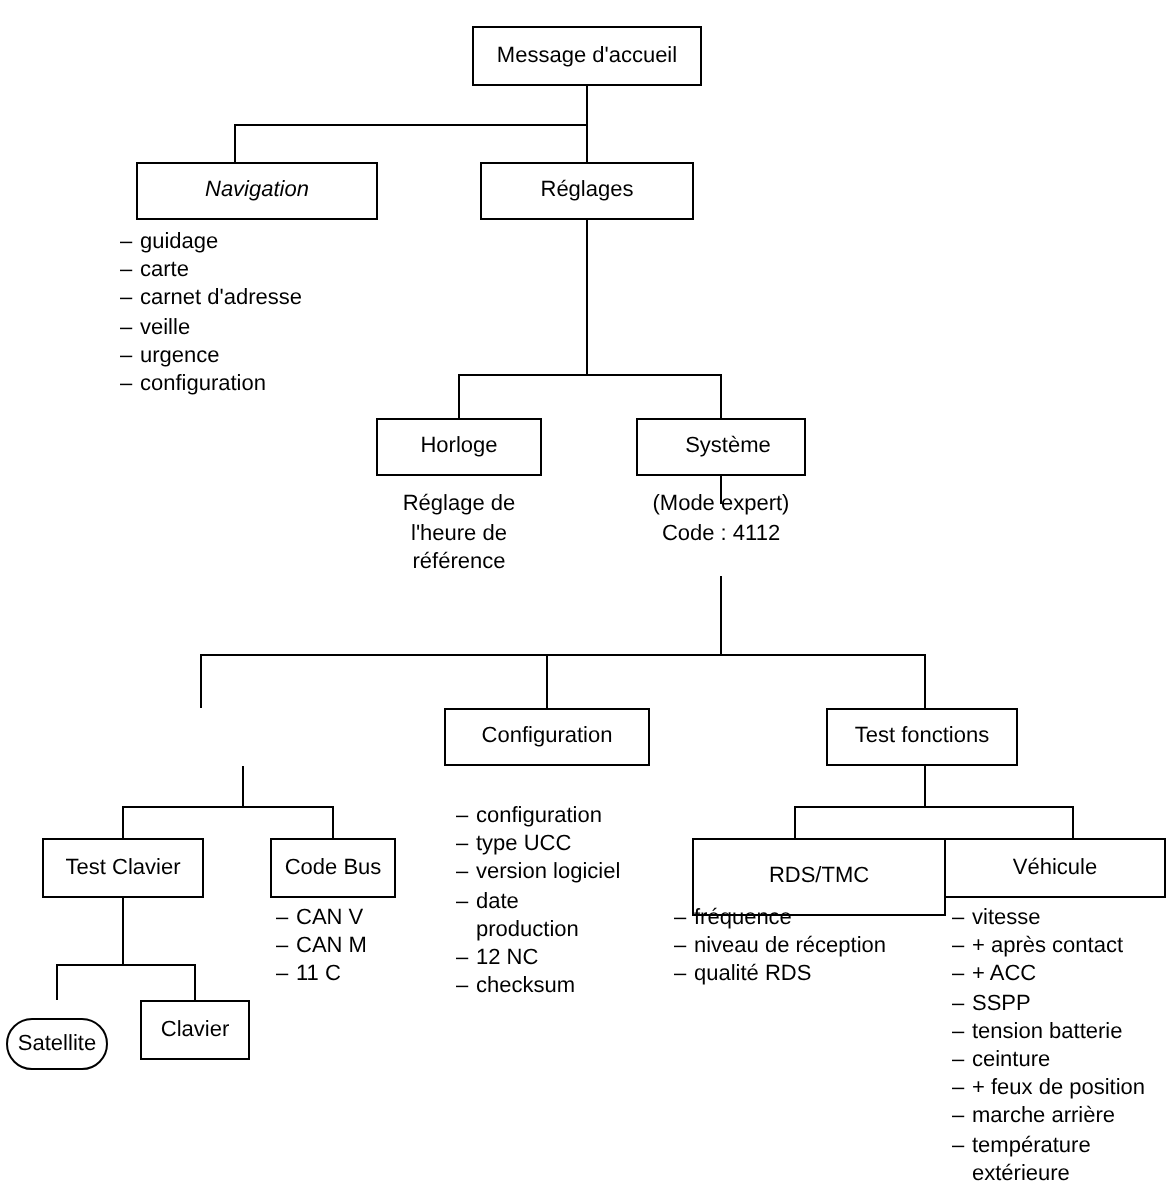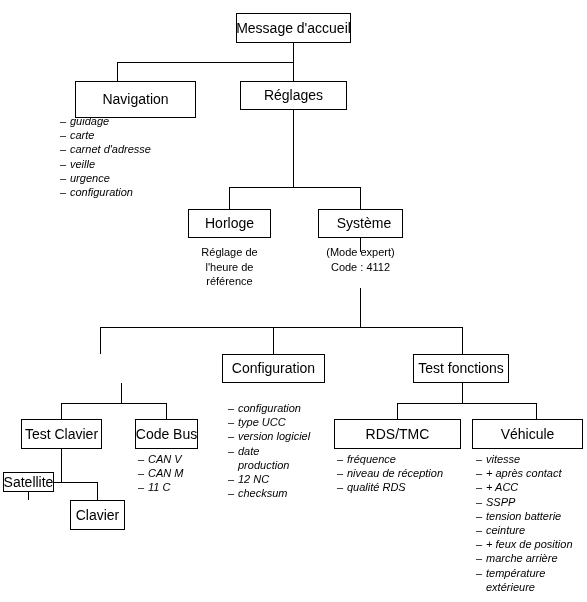--- a/index.html
+++ b/index.html
@@ -19,21 +19,21 @@
     overflow: hidden;
   }
   .node {
     position: absolute;
     box-sizing: border-box;
     border: 1px solid #000000;
     background: #ffffff;
     display: flex;
     align-items: center;
     justify-content: center;
-    font-size: 14px;
+    font-size: 11px;
     line-height: 13px;
     color: #000000;
     text-align: center;
     white-space: nowrap;
     z-index: 2;
   }
   .conn {
     position: absolute;
     background: #000000;
     z-index: 1;
@@ -43,21 +43,20 @@
   .bullets {
     position: absolute;
     font-size: 11px;
     line-height: 14.2px;
     color: #000000;
     z-index: 2;
   }
   .bullets .row {
     display: block;
     white-space: nowrap;
-    font-style: italic;
   }
   .bullets .row .dash {
     display: inline-block;
     width: 10px;
   }
   .bullets .row.cont {
     padding-left: 10px;
   }
   .note {
     position: absolute;
@@ -102,42 +101,42 @@
   <div class="conn v" style="left:28px; top:482px; height:18px;"></div>
   <div class="conn v" style="left:97px; top:482px; height:18px;"></div>
 
   <div class="conn v" style="left:462px; top:383px; height:20px;"></div>
   <div class="conn h" style="left:397px; top:403px; width:139px;"></div>
   <div class="conn v" style="left:397px; top:403px; height:16px;"></div>
   <div class="conn v" style="left:536px; top:403px; height:16px;"></div>
 
   <div class="node" style="left:236px; top:13px; width:115px; height:30px;">Message d'accueil</div>
 
-  <div class="node" style="left:75px; top:81px; width:121px; height:37px;">Navigation</div>
+  <div class="node" style="left:68px; top:81px; width:121px; height:29px;font-style:italic;">Navigation</div>
 
   <div class="node" style="left:188px; top:209px; width:83px; height:29px;">Horloge</div>
 
   <div class="node" style="left:240px; top:81px; width:107px; height:29px;">Réglages</div>
 
   <div class="node" style="left:318px; top:209px; width:85px; height:29px;padding-left:7px;">Système</div>
 
 
   <div class="node" style="left:222px; top:354px; width:103px; height:29px;">Configuration</div>
 
   <div class="node" style="left:413px; top:354px; width:96px; height:29px;">Test fonctions</div>
 
   <div class="node" style="left:21px; top:419px; width:81px; height:30px;">Test Clavier</div>
 
   <div class="node" style="left:135px; top:419px; width:63px; height:30px;">Code Bus</div>
 
-  <div class="node" style="left:3px; top:472px; width:51px; height:20px;">Satellite</div>
+  <div class="node" style="left:3px; top:509px; width:51px; height:26px;border-radius:13px;">Satellite</div>
 
   <div class="node" style="left:70px; top:500px; width:55px; height:30px;">Clavier</div>
 
-  <div class="node" style="left:334px; top:419px; width:127px; height:30px;">RDS/TMC</div>
+  <div class="node" style="left:346px; top:419px; width:127px; height:39px;">RDS/TMC</div>
 
   <div class="node" style="left:472px; top:419px; width:111px; height:30px;">Véhicule</div>
 
   <div class="bullets" style="left:60px; top:114px;">
     <span class="row"><span class="dash">–</span><span>guidage</span></span>
     <span class="row"><span class="dash">–</span><span>carte</span></span>
     <span class="row"><span class="dash">–</span><span>carnet d'adresse</span></span>
     <span class="row"><span class="dash">–</span><span>veille</span></span>
     <span class="row"><span class="dash">–</span><span>urgence</span></span>
     <span class="row"><span class="dash">–</span><span>configuration</span></span>

